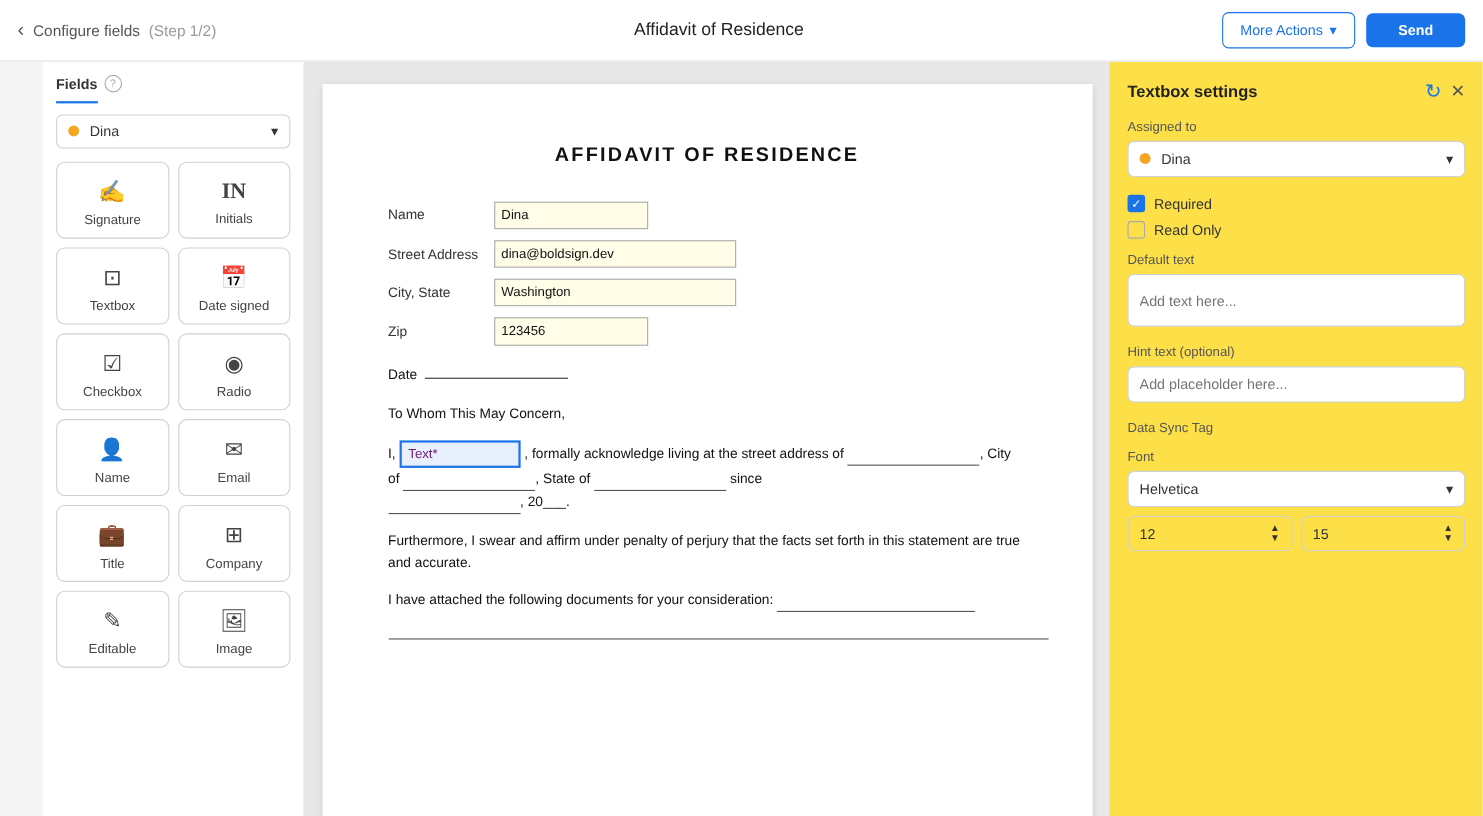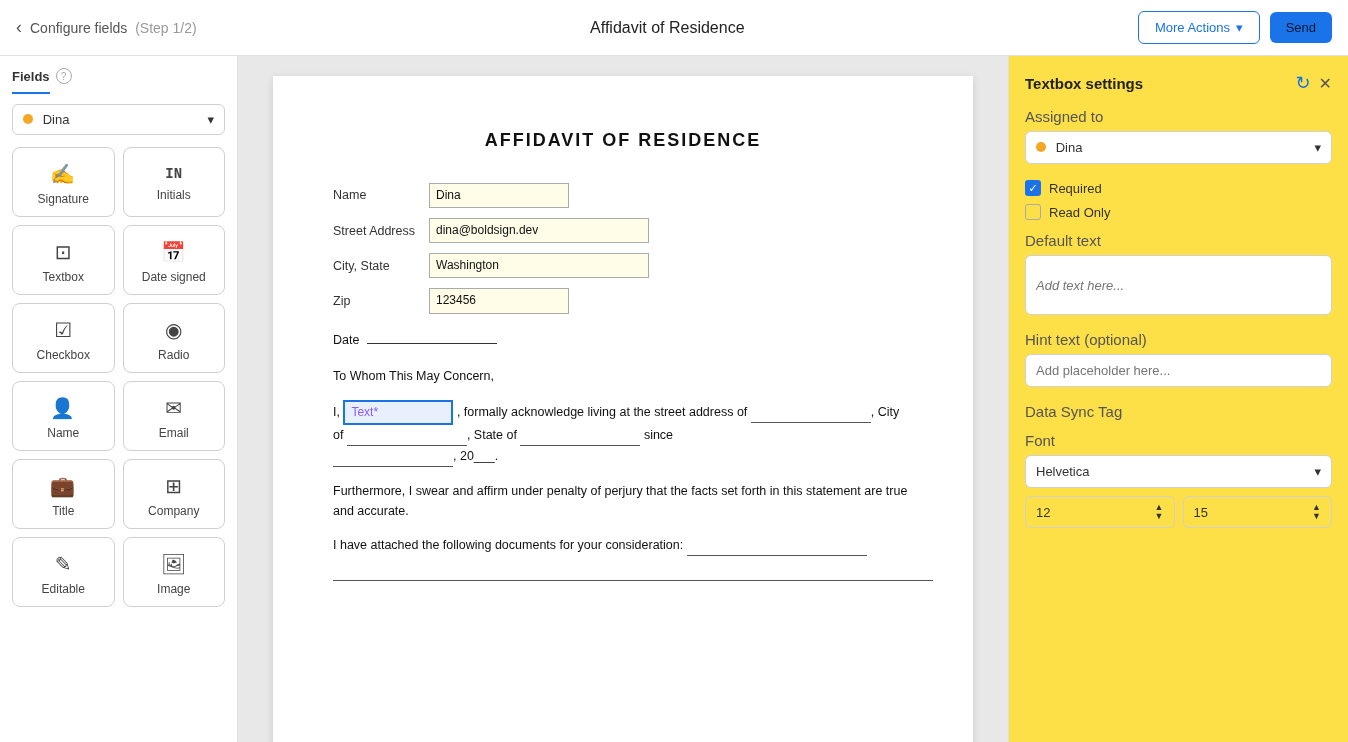--- a/index.html
+++ b/index.html
@@ -15,26 +15,26 @@
     .back-btn { background: none; border: none; cursor: pointer; color: #555; font-size: 18px; }
     .header-title { font-size: 14px; color: #555; }
     .header-center { font-size: 16px; font-weight: 500; color: #222; }
     .header-right { display: flex; gap: 10px; align-items: center; }
     .more-actions-btn {
       border: 1.5px solid #1a73e8; color: #1a73e8; background: #fff;
       padding: 8px 16px; border-radius: 6px; cursor: pointer; font-size: 13px;
       display: flex; align-items: center; gap: 6px;
     }
     .send-btn {
-      background: #1a73e8; color: #0f172a; border: none;
-      padding: 8px 16px; border-radius: 6px; cursor: pointer; font-size: 13px; font-weight: 400;
-    }
-
-    
-    .layout { display: flex; margin-top: 56px; height: calc(742px - 56px); }
+      background: #1a73e8; color: #ffffff; border: none;
+      padding: 8px 29px; border-radius: 6px; cursor: pointer; font-size: 13px; font-weight: 700;
+    }
+
+    
+    .layout { display: flex; margin-top: 56px; height: calc(742px - 56px); padding-left: 39px; }
 
     
     .sidebar {
       width: 238px; background: #fff; border-right: 1px solid #e0e0e0;
       padding: 12px; overflow-y: auto; flex-shrink: 0;
     }
     .sidebar-header { display: flex; align-items: center; gap: 6px; margin-bottom: 8px; }
     .sidebar-header span { font-size: 13px; font-weight: 600; color: #333; }
     .help-icon {
       width: 16px; height: 16px; border-radius: 50%; border: 1.5px solid #aaa;
@@ -73,34 +73,34 @@
       border: 1px solid #aaa; padding: 2px 6px; min-width: 140px;
       background: #fffde7; font-size: 12px;
     }
     .doc-input-wide { min-width: 220px; }
     .date-line { margin-bottom: 16px; }
     .date-underline { display: inline-block; border-bottom: 1px solid #333; width: 130px; margin-left: 4px; }
     .doc-body { margin-top: 8px; }
     .doc-para { margin-bottom: 14px; }
     .text-field-inline {
       display: inline-block; border: 2px solid #1a73e8; background: #e8f0fe;
-      padding: 1px 6px; min-width: 110px; color: #8b5cf6; font-size: 12px;
+      padding: 1px 6px; min-width: 110px; color: #701a75; font-size: 12px;
     }
     .underline-blank { display: inline-block; border-bottom: 1px solid #555; min-width: 120px; }
 
     
     .right-panel {
       width: 340px; background: #fde047; border-left: 1px solid #e0e0e0;
       padding: 16px; overflow-y: auto; flex-shrink: 0;
     }
     .panel-header { display: flex; align-items: center; justify-content: space-between; margin-bottom: 14px; }
     .panel-title { font-size: 15px; font-weight: 600; color: #222; }
     .panel-actions { display: flex; gap: 8px; }
     .panel-icon-btn { background: none; border: none; cursor: pointer; color: #555; font-size: 16px; }
-    .panel-section-label { font-size: 15px; color: #555; margin-bottom: 6px; margin-top: 12px; font-weight: 500; }
+    .panel-section-label { font-size: 12px; color: #555; margin-bottom: 6px; margin-top: 12px; font-weight: 500; }
     .panel-select {
       width: 100%; border: 1px solid #d0d0d0; border-radius: 6px;
       padding: 8px 10px; font-size: 13px; display: flex; align-items: center;
       justify-content: space-between; cursor: pointer; background: #fff; margin-bottom: 4px;
     }
     .checkbox-row { display: flex; align-items: center; gap: 8px; margin-bottom: 8px; }
     .checkbox-blue { width: 16px; height: 16px; background: #1a73e8; border-radius: 3px; display: flex; align-items: center; justify-content: center; flex-shrink: 0; }
     .checkbox-empty { width: 16px; height: 16px; border: 1.5px solid #aaa; border-radius: 3px; flex-shrink: 0; }
     .panel-input {
       width: 100%; border: 1px solid #d0d0d0; border-radius: 6px;
@@ -150,21 +150,21 @@
       </span>
       <span>▾</span>
     </div>
 
     <div class="field-grid">
       <div class="field-item">
         <span class="field-icon">✍</span>
         <span>Signature</span>
       </div>
       <div class="field-item">
-        <span class="field-icon" style="font-family:Liberation Mono, monospace;font-weight:700;font-size:14px;">IN</span>
+        <span class="field-icon" style="font-family:Liberation Serif, serif;font-weight:700;font-size:20px;">IN</span>
         <span>Initials</span>
       </div>
       <div class="field-item">
         <span class="field-icon">⊡</span>
         <span>Textbox</span>
       </div>
       <div class="field-item">
         <span class="field-icon">📅</span>
         <span>Date signed</span>
       </div>
@@ -276,21 +276,21 @@
         <span style="color:#fff; font-size:11px;">✓</span>
       </div>
       <span>Required</span>
     </div>
     <div class="checkbox-row">
       <div class="checkbox-empty"></div>
       <span>Read Only</span>
     </div>
 
     <div class="panel-section-label">Default text</div>
-    <input class="panel-input" type="text" style="height: 60px; vertical-align: top; font-style: italic;" placeholder="Add text here...">
+    <input class="panel-input" type="text" style="height: 48px; vertical-align: top;" placeholder="Add text here...">
 
     <div class="panel-section-label">Hint text (optional)</div>
     <input class="panel-input" type="text" placeholder="Add placeholder here..." style="">
 
     <div class="panel-section-label">Data Sync Tag</div>
 
     <div class="panel-section-label">Font</div>
     <div class="font-row">
       <div class="font-select-wide">
         <span>Helvetica</span>

